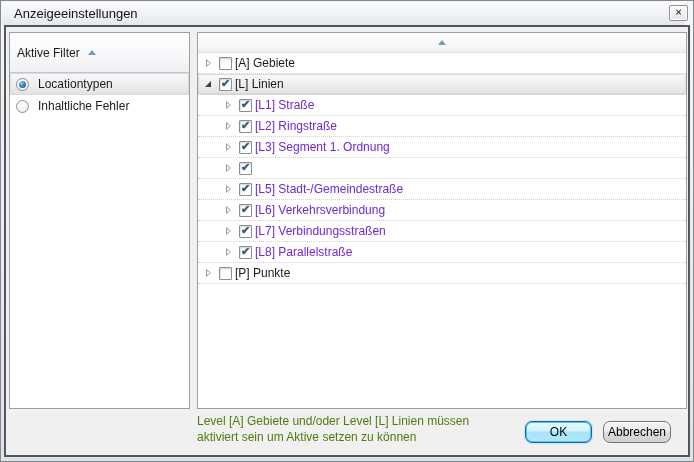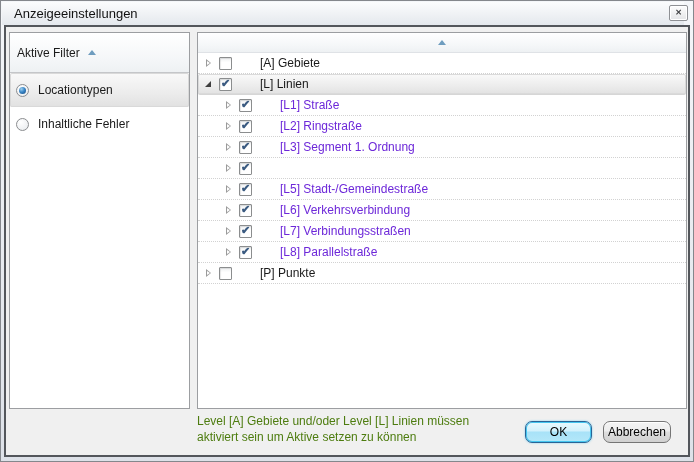--- a/index.html
+++ b/index.html
@@ -49,21 +49,21 @@
   .right-panel .panel-header { height:20px; justify-content:center; border-bottom:1px solid #dfe2e6; }
   .sort-up {
     width:0; height:0; flex:0 0 auto;
     border-left:4px solid transparent; border-right:4px solid transparent;
     border-bottom:5px solid #6f9dbf; margin-left:8px;
   }
   .right-panel .sort-up { margin-left:0; }
 
   
   .filter-row {
-    height:34px; display:flex; align-items:center; padding-left:6px; gap:9px;
+    height:22px; display:flex; align-items:center; padding-left:6px; gap:9px;
   }
   .filter-row.selected {
     background:linear-gradient(180deg,#f9f9f9 0%,#ececec 60%,#e1e1e1 100%);
     box-shadow:inset 0 0 0 1px #d9d9d9;
     border-radius:2px;
   }
   .radio {
     width:13px; height:13px; border-radius:50%;
     border:1px solid #8b8d90; flex:0 0 13px;
     background:radial-gradient(circle at 35% 30%, #ffffff 0%, #eef0f2 70%, #dcdfe2 100%);
@@ -107,21 +107,21 @@
     background:linear-gradient(180deg,#eef0f1 0%,#ffffff 40%);
     box-shadow:inset 1px 1px 1px rgba(0,0,0,0.10);
     display:flex; align-items:center; justify-content:center;
     flex:0 0 13px;
   }
   .checkbox .check { display:none; }
   .checkbox.on .check {
     display:block; color:#3a5a80; font-size:11px; font-weight:bold; line-height:11px;
     transform:translate(0px,-1px);
   }
-  .tree-label { margin-left:28px; color:#1a1a1a; white-space:nowrap; }
+  .tree-label { margin-left:3px; color:#1a1a1a; white-space:nowrap; }
   .tree-row.lvl1 .tree-label { color:#6d28d9; }
 
   
   .hint { position:absolute; left:191px; top:386px; width:330px; line-height:16px; color:#4d7c0f; }
   .btn {
     position:absolute; top:394px; height:22px;
     display:flex; align-items:center; justify-content:center;
     font-size:12px; color:#000; border-radius:7px; cursor:default;
   }
   .btn-ok {

